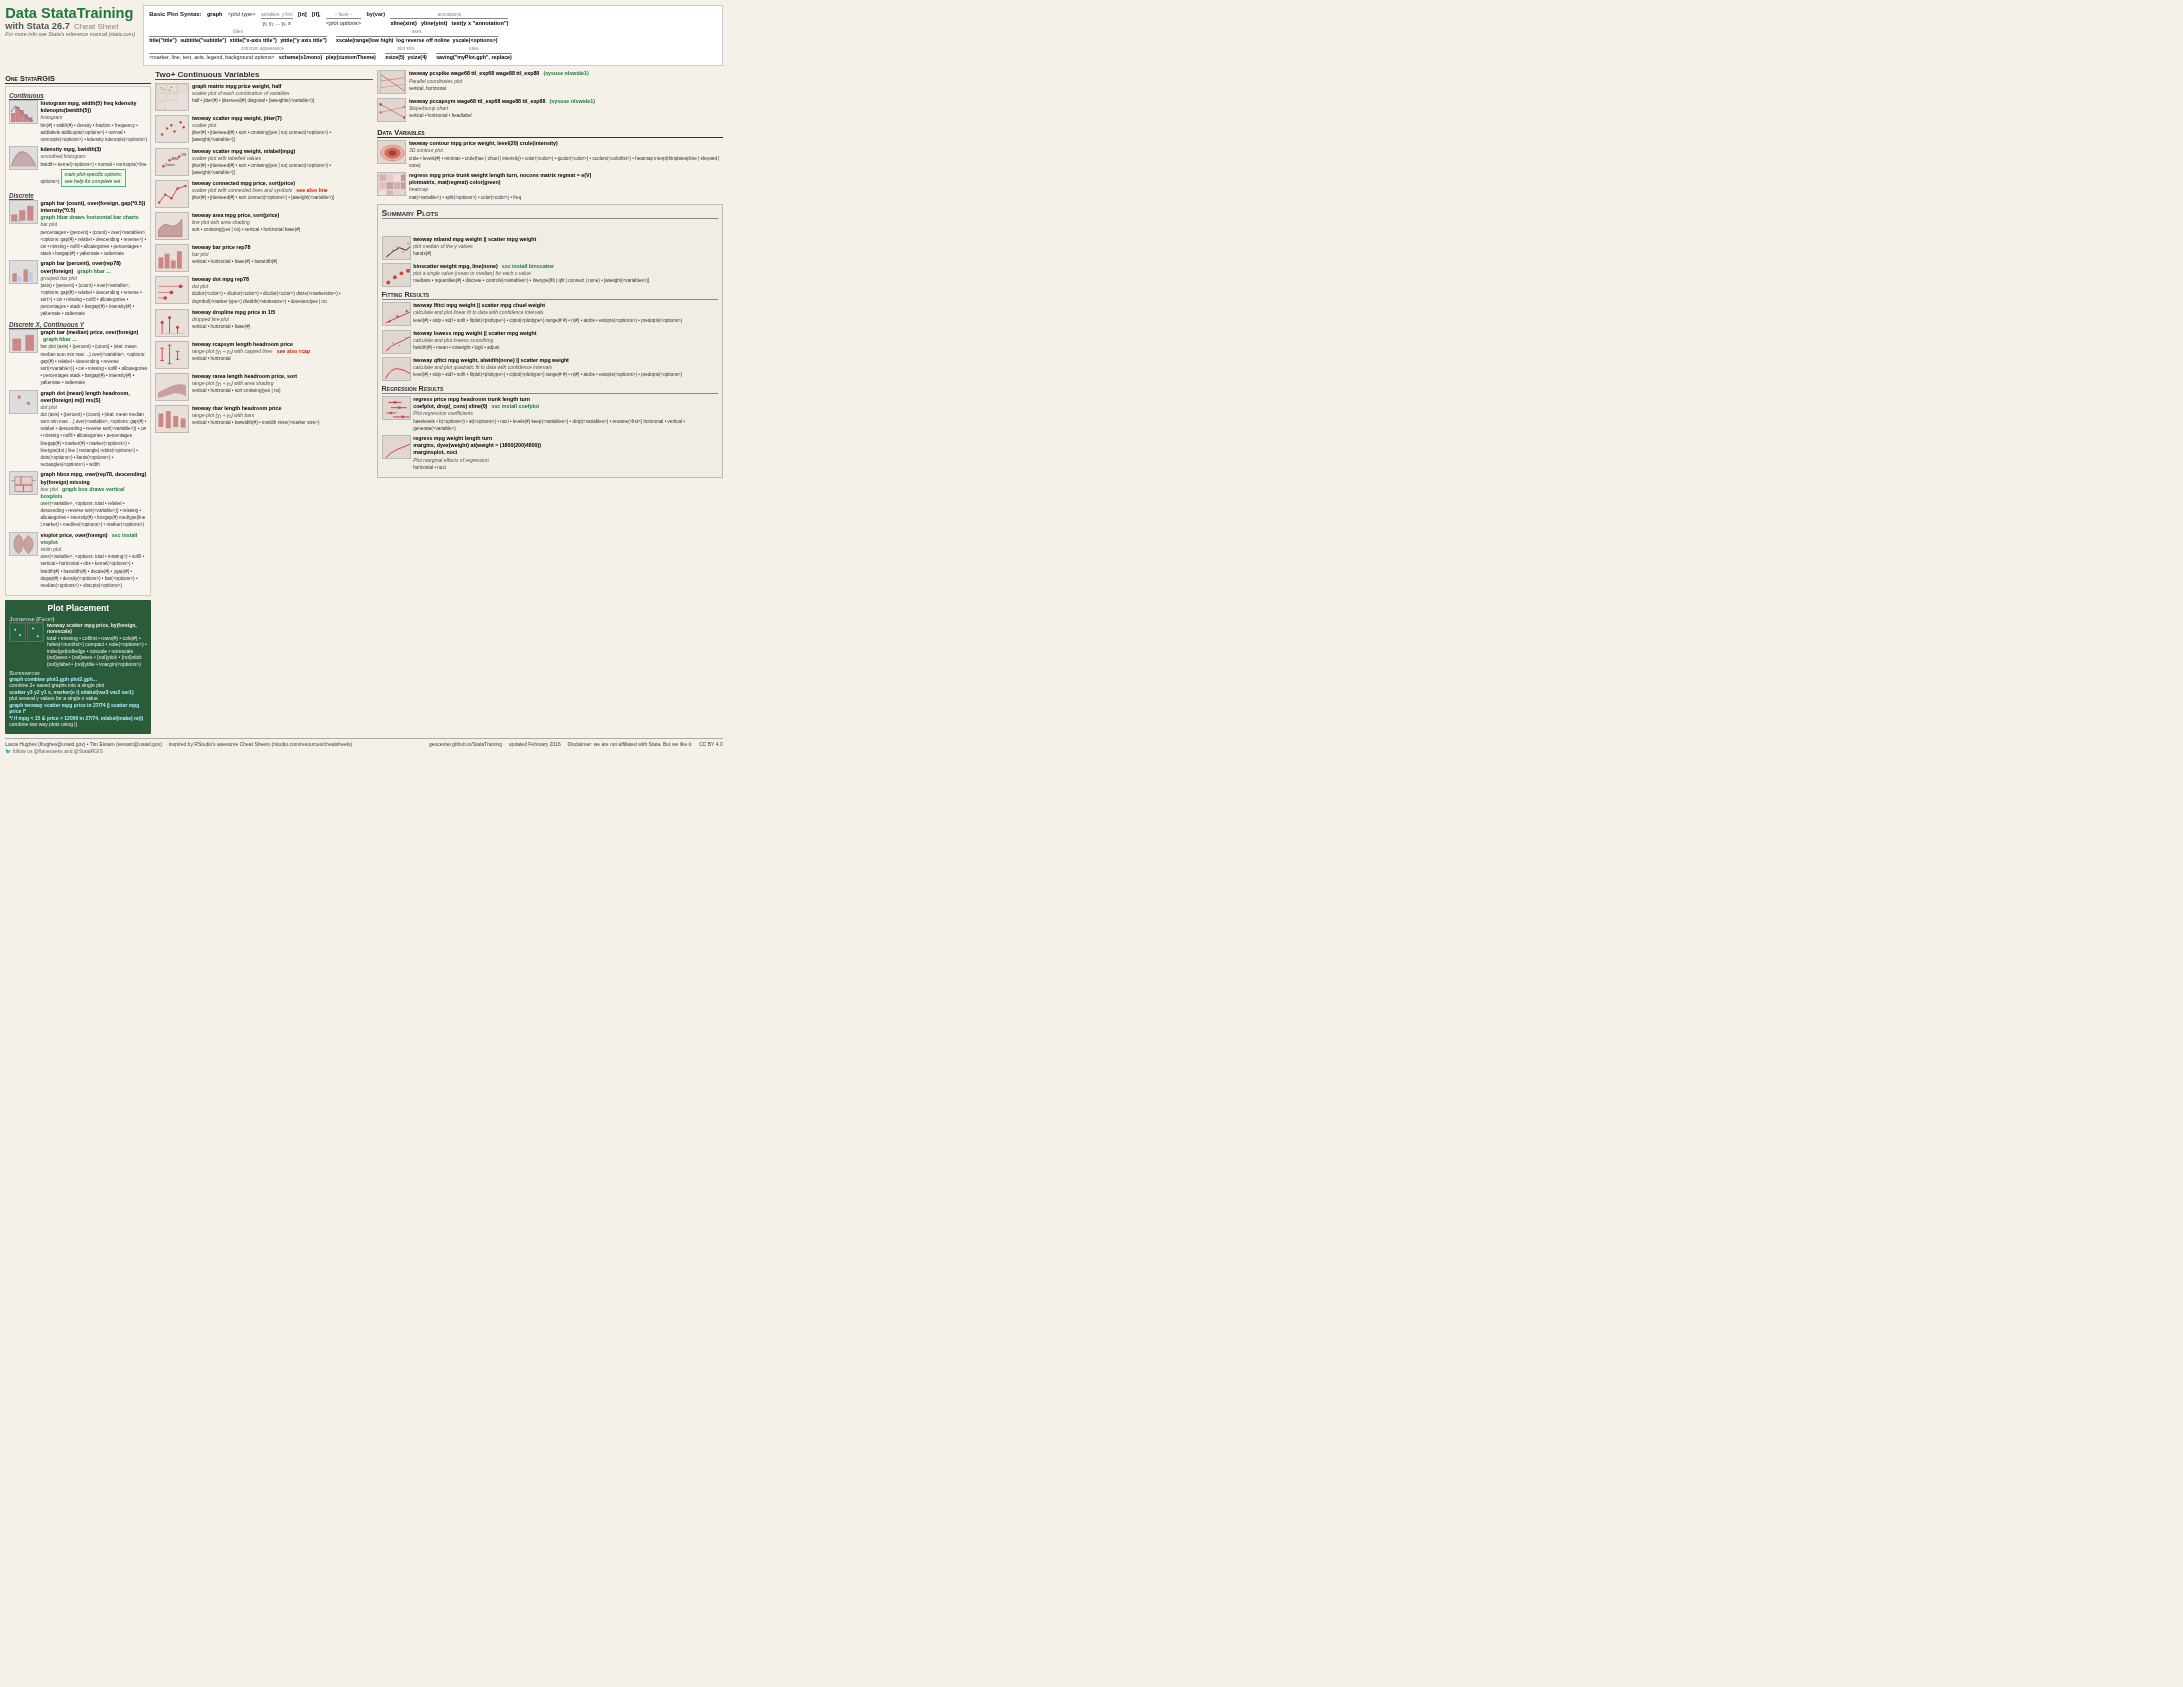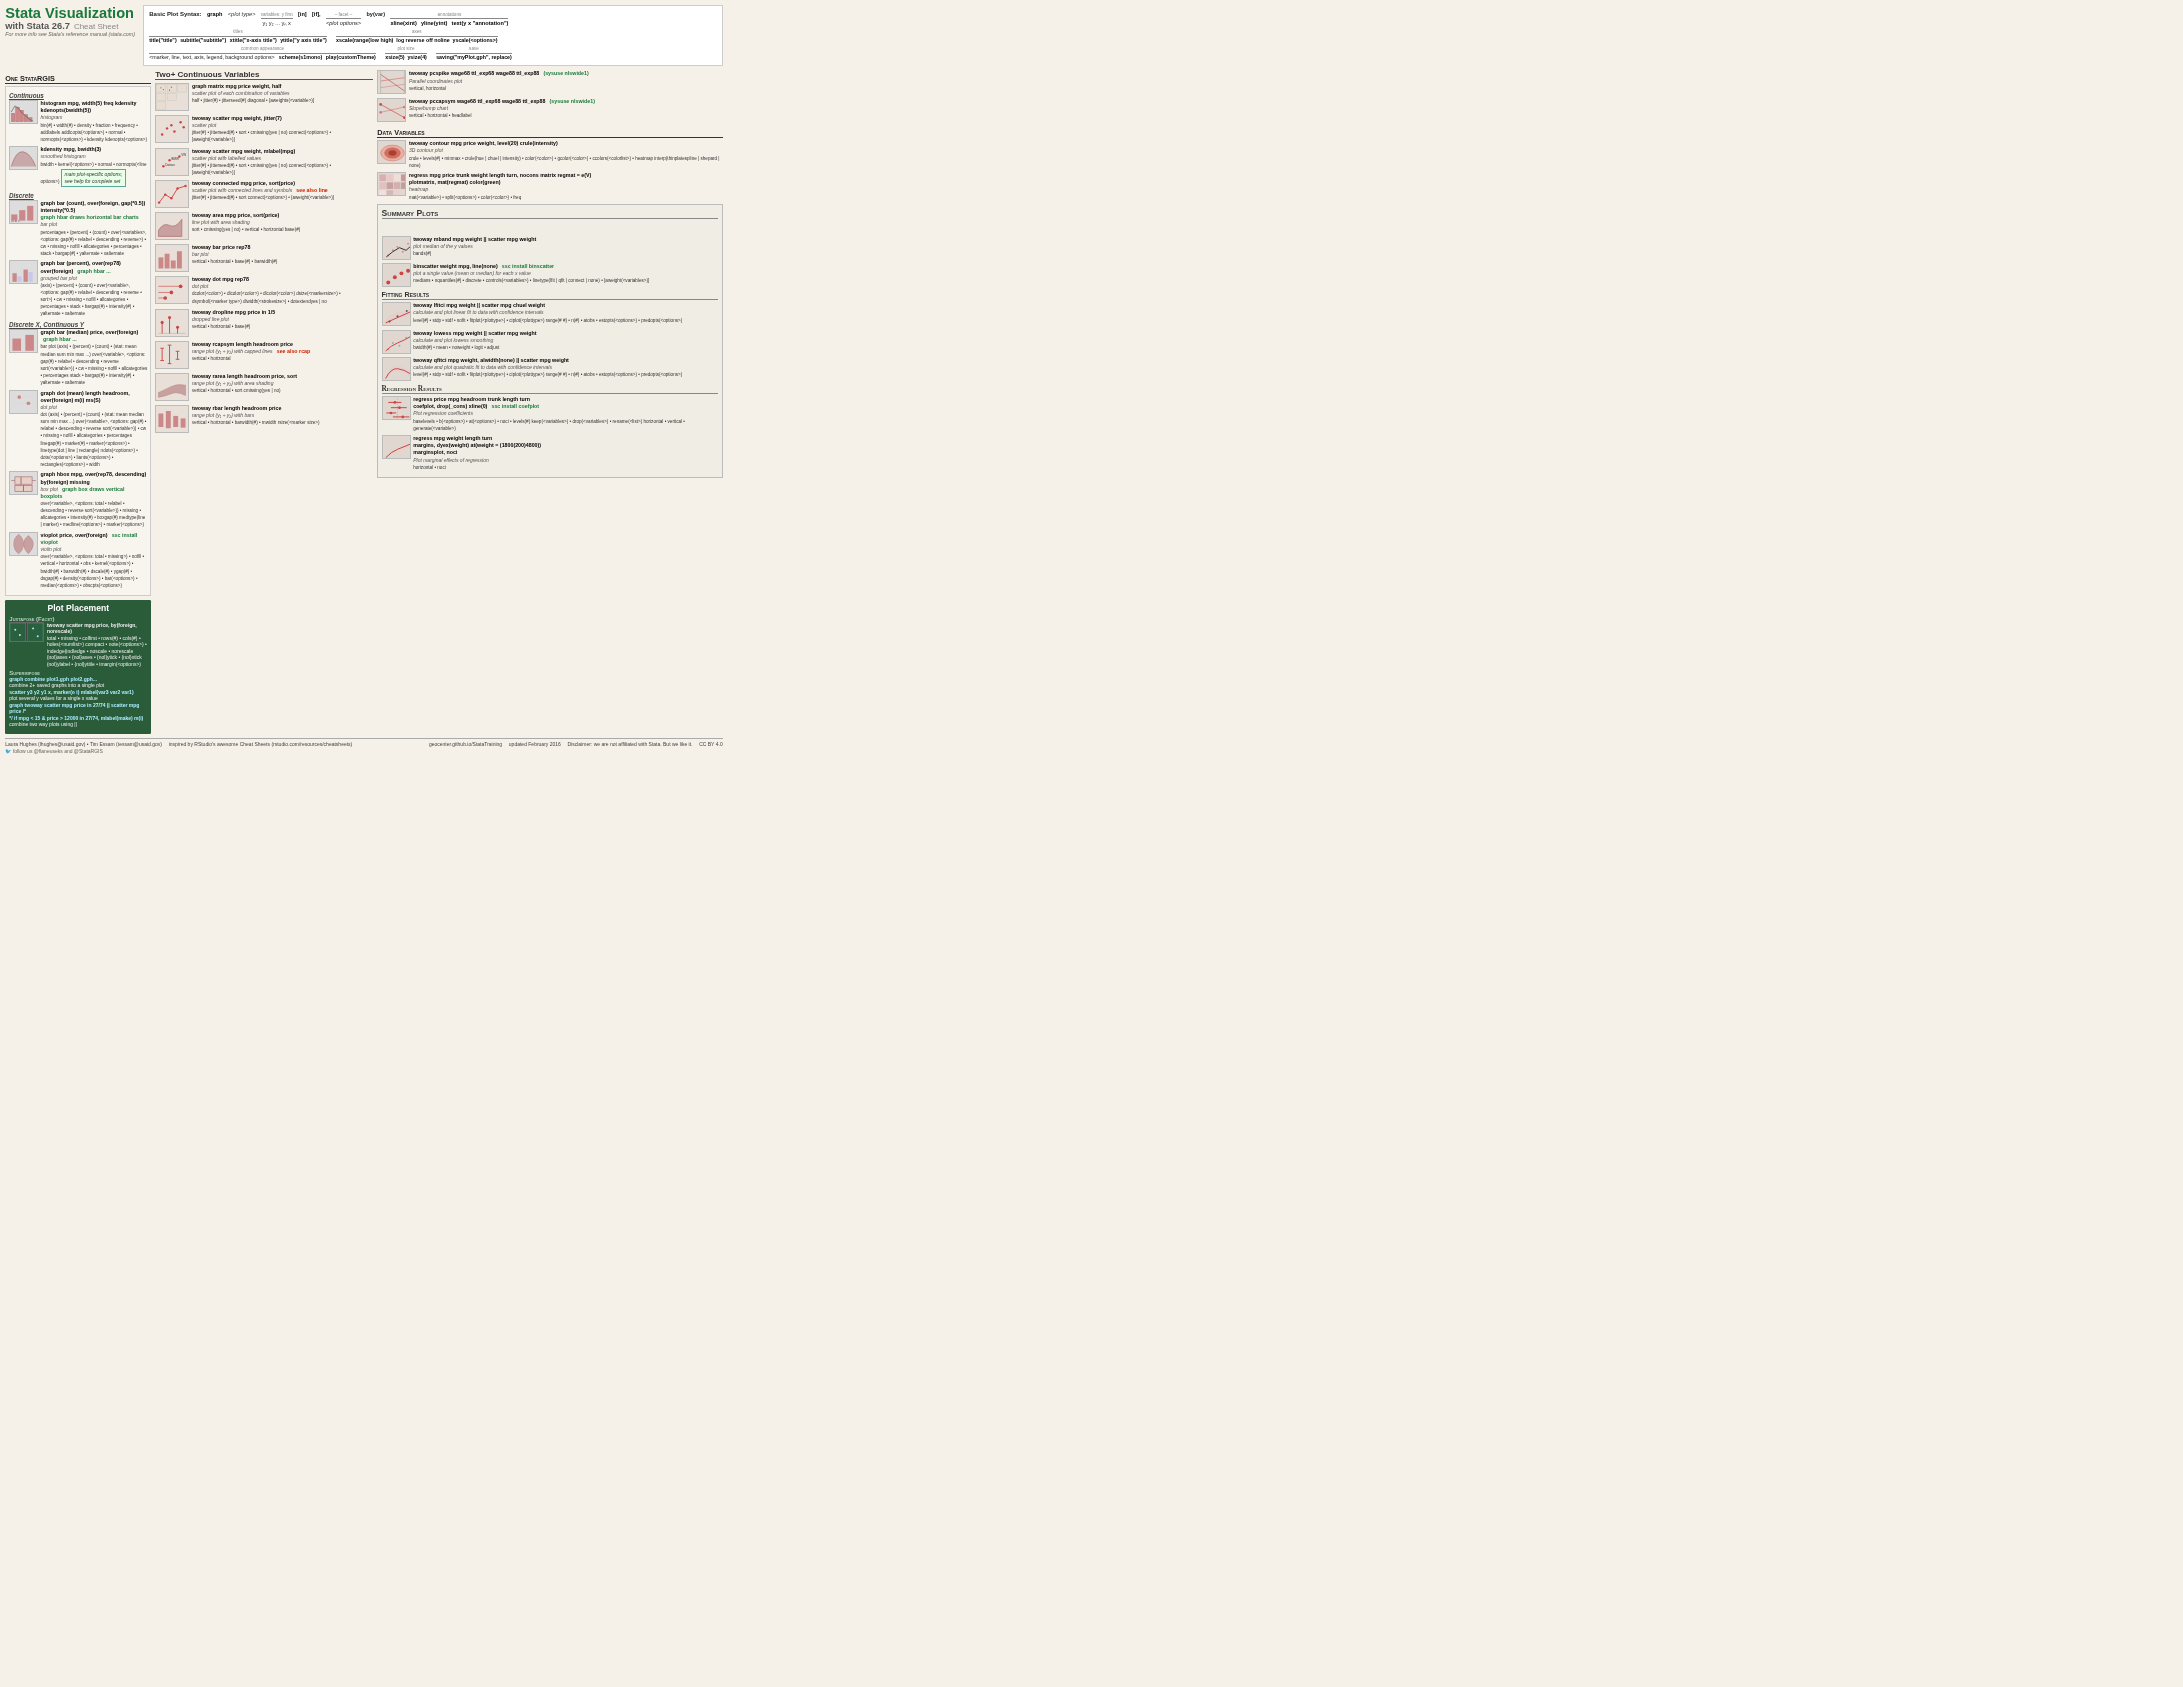--- a/index.html
+++ b/index.html
@@ -229,21 +229,20 @@
       margin-bottom: 2px;
     }
     .reg-title {
       font-size: 7.3px;
       font-weight: bold;
       font-variant: small-caps;
       color: #333;
       border-bottom: 0.7px solid #888;
       margin-top: 2.6px;
       margin-bottom: 2px;
-      font-family: Liberation Serif, serif;
     }
 
     
     svg { display: block; }
 
     
     .footer {
       display: flex;
       justify-content: space-between;
       align-items: center;
@@ -296,21 +295,21 @@
     }
   </style>
 </head>
 <body>
 
 <div class="page">
 
   <div class="header">
     <div class="title-block">
       <div class="title-main">
-        <span>Stata Visualization</span>
+        <span>Data StataTraining</span>
       </div>
       <div style="display:flex;align-items:baseline;gap:4px;">
         <span style="font-size:9.3px;font-weight:bold;color:#555;">with Stata 26.7</span>
         <span style="font-size:8px;color:#888;">Cheat Sheet</span>
       </div>
       <div class="title-note">For more info see Stata's reference manual (stata.com)</div>
     </div>
 
     <div class="syntax-box">
       <div style="display:flex;align-items:baseline;gap:5.3px;flex-wrap:wrap;">

